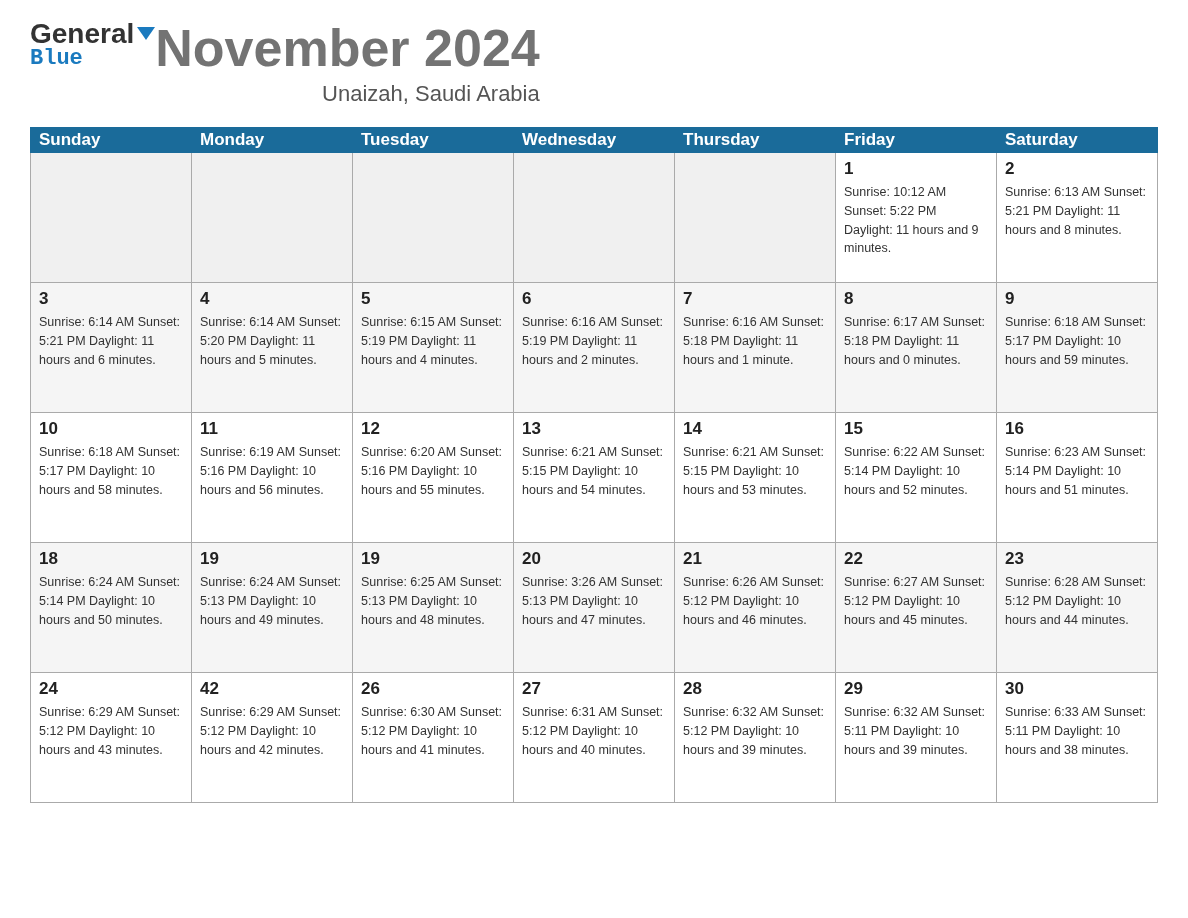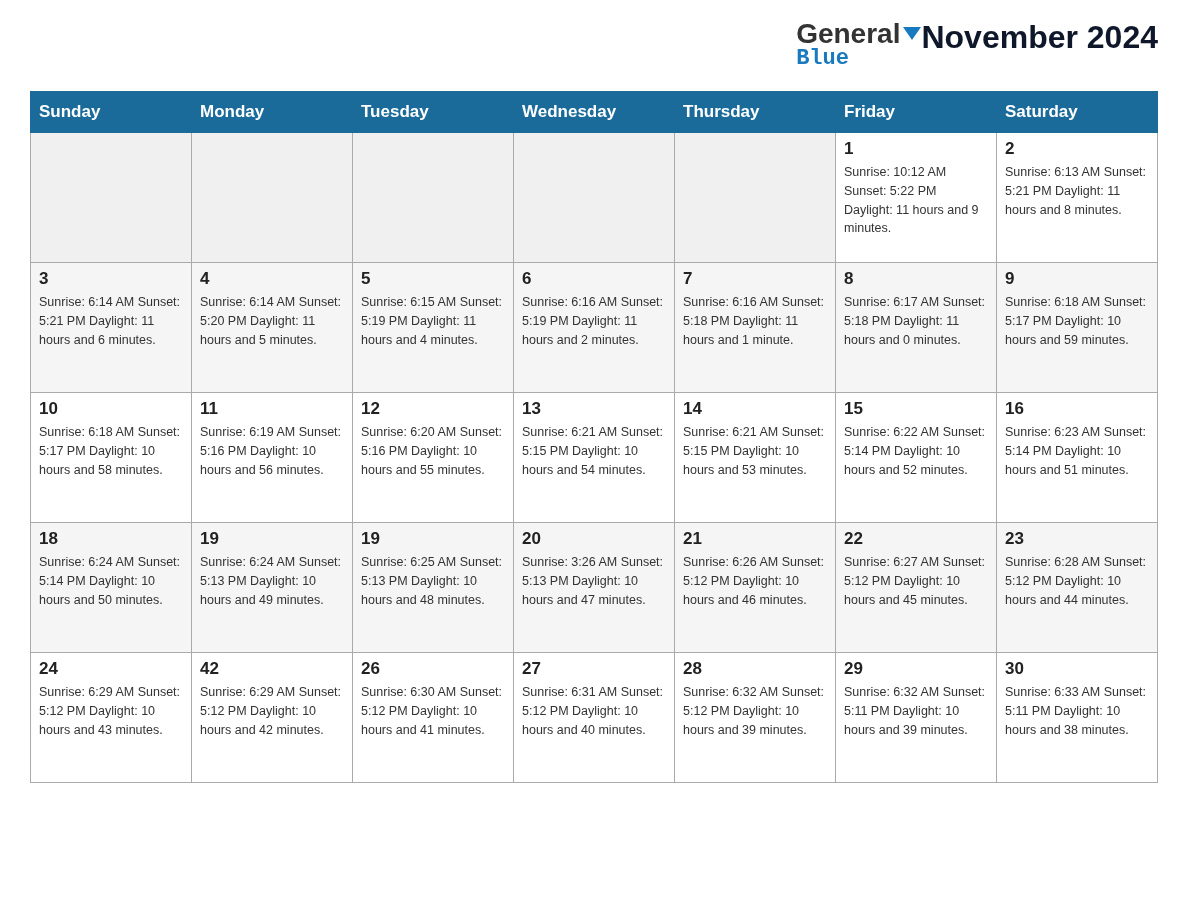--- a/index.html
+++ b/index.html
@@ -5,21 +5,21 @@
     * { box-sizing: border-box; margin: 0; padding: 0; }
     body {
       font-family: Arial, sans-serif;
       background: #fff;
       padding: 20px 30px;
       width: 1188px;
       min-height: 918px;
     }
     .header {
       display: flex;
-      justify-content: flex-end;
+      justify-content: flex-start;
       align-items: flex-start;
       margin-bottom: 20px;
     }
     .logo {
       display: flex;
       flex-direction: column;
       align-items: flex-start;
     }
     .logo-text {
       font-size: 28px;
@@ -31,39 +31,39 @@
       color: #1a7abf;
       font-size: 22px;
       font-weight: bold;
       margin-top: -2px;
       font-family: Liberation Mono, monospace;
     }
     .title-block {
       text-align: right;
     }
     .month-title {
-      font-size: 32px;
+      font-size: 52px;
       font-weight: bold;
-      color: #0f172a;
+      color: #737373;
       line-height: 1.1;
     }
     .subtitle {
       font-size: 22px;
       color: #555;
       margin-top: 4px;
     }
     .calendar {
       width: 100%;
       border-collapse: collapse;
       border: 1px solid #999;
     }
     .calendar th {
       background-color: #1a6b9a;
       color: #fff;
-      padding: 10px 8px;
+      padding: 2px 8px;
       font-size: 17px;
       text-align: left;
       border: 1px solid #1a6b9a;
     }
     .calendar td {
       border: 1px solid #aaa;
       vertical-align: top;
       padding: 6px 8px;
       width: calc(100% / 7);
       min-height: 110px;
@@ -95,20 +95,21 @@
 
 <div class="header">
   <div class="logo">
     <div class="logo-text">
       General<span style="display:inline-block;width:0;height:0;border-left:9px solid transparent;border-right:9px solid transparent;border-top:13px solid #1a7abf;margin-left:3px;vertical-align:middle;position:relative;top:-2px;"></span>
     </div>
     <div class="logo-line2">Blue</div>
   </div>
   <div class="title-block">
     <div class="month-title">November 2024</div>
+    <div class="subtitle">Unaizah, Saudi Arabia</div>
   </div>
 </div>
 
 <table class="calendar">
   <thead>
     <tr>
     <th>Sunday</th>
         <th>Monday</th>
         <th>Tuesday</th>
         <th>Wednesday</th>

